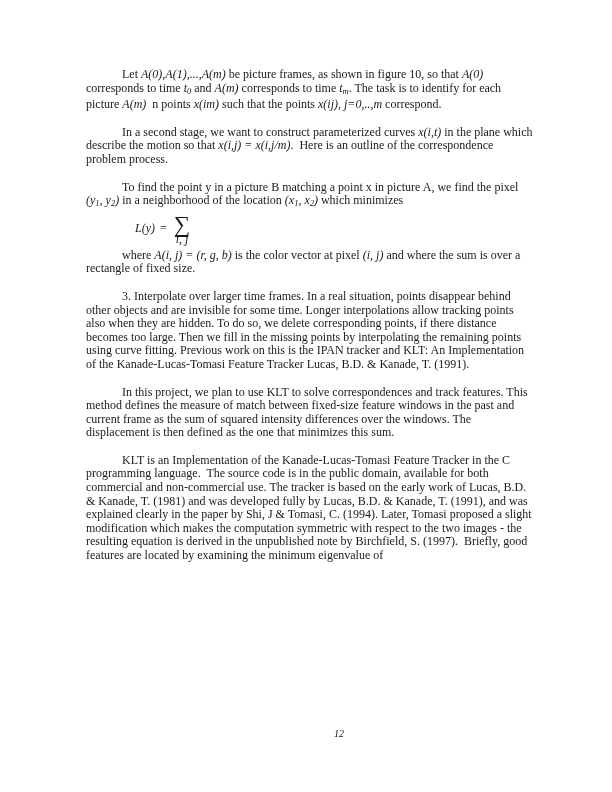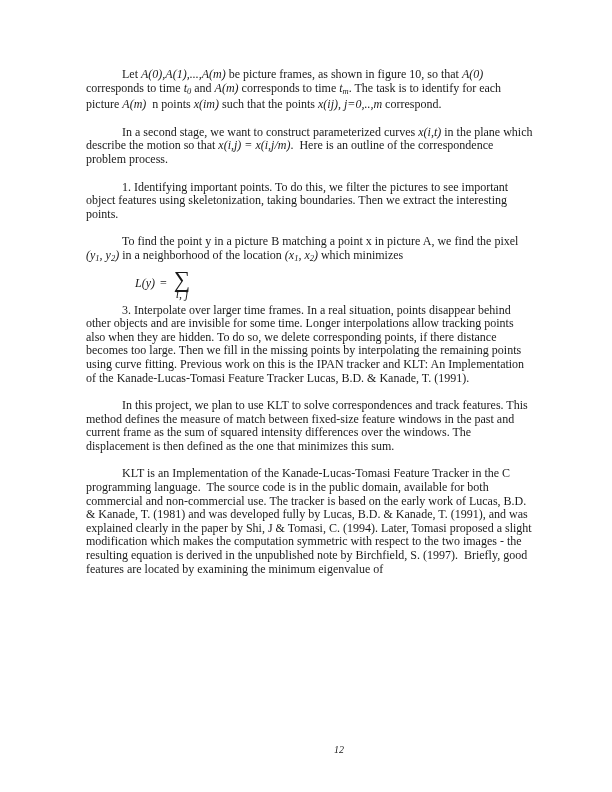--- a/index.html
+++ b/index.html
@@ -49,41 +49,41 @@
     align-items:center;
     margin-right:3px;
   }
   .f-sigma{font-size:23px;line-height:21px;}
   .f-sigma-sub{font-size:12px;font-style:italic;line-height:8px;}
   .f-rhs{font-size:13px;font-style:italic;letter-spacing:0.2px;}
   .f-rhs .sb{font-size:9px;vertical-align:-2px;}
   .f-rhs .sp{font-size:9px;vertical-align:5px;}
   .footer{
     position:absolute;
-    left:334px;top:744px;
+    left:334px;top:728px;
     font-size:10px;
     line-height:12px;
     font-style:italic;
   }
 </style>
 </head>
 <body>
 
 <div class="page">
   <div class="content">
       <p class="para"><span>Let </span><span class="it ">A(0),A(1),...,A(m)</span><span> be picture frames, as shown in figure 10, so that </span><span class="it ">A(0)</span><span> corresponds to time </span><span class="it ">t</span><span class="it sb ">0</span><span> and </span><span class="it ">A(m)</span><span> corresponds to time </span><span class="it ">t</span><span class="it sb ">m</span><span>. The task is to identify for each picture </span><span class="it ">A(m)</span><span>  n points </span><span class="it ">x(im)</span><span> such that the points </span><span class="it ">x(ij), j=0,..,m</span><span> correspond.</span></p>
       <p class="para"><span>In a second stage, we want to construct parameterized curves </span><span class="it ">x(i,t)</span><span> in the plane which describe the motion so that </span><span class="it ">x(i,j) = x(i,j/m)</span><span>.  Here is an outline of the correspondence problem process.</span></p>
-      <p class="para"><span>1. Identifying important points. To do this, we filter the pictures to see important object features using skeletonization, taking boundaries. Then we extract the interesting points.</span></p>
       <p class="para tight"><span>To find the point y in a picture B matching a point x in picture A, we find the pixel </span><span class="it ">(y</span><span class="it sb ">1</span><span class="it ">, y</span><span class="it sb ">2</span><span class="it ">)</span><span> in a neighborhood of the location </span><span class="it ">(x</span><span class="it sb ">1</span><span class="it ">, x</span><span class="it sb ">2</span><span class="it ">)</span><span> which minimizes</span></p>
       <div class="formula">
         <span class="f-lhs">L(y)</span>
         <span class="f-eq">=</span>
         <span class="f-sum">
           <span class="f-sigma">∑</span>
           <span class="f-sigma-sub">i, j</span>
         </span>
       </div>
+      <p class="para"><span>where </span><span class="it ">A(i, j) = (r, g, b)</span><span> is the color vector at pixel </span><span class="it ">(i, j)</span><span> and where the sum is over a rectangle of fixed size.</span></p>
       <p class="para"><span>3. Interpolate over larger time frames. In a real situation, points disappear behind other objects and are invisible for some time. Longer interpolations allow tracking points also when they are hidden. To do so, we delete corresponding points, if there distance becomes too large. Then we fill in the missing points by interpolating the remaining points using curve fitting. Previous work on this is the IPAN tracker and KLT: An Implementation of the Kanade-Lucas-Tomasi Feature Tracker Lucas, B.D. &amp; Kanade, T. (1991).</span></p>
       <p class="para"><span>In this project, we plan to use KLT to solve correspondences and track features. This method defines the measure of match between fixed-size feature windows in the past and current frame as the sum of squared intensity differences over the windows. The displacement is then defined as the one that minimizes this sum.</span></p>
       <p class="para"><span>KLT is an Implementation of the Kanade-Lucas-Tomasi Feature Tracker in the C programming language.  The source code is in the public domain, available for both commercial and non-commercial use. The tracker is based on the early work of Lucas, B.D. &amp; Kanade, T. (1981) and was developed fully by Lucas, B.D. &amp; Kanade, T. (1991), and was explained clearly in the paper by Shi, J &amp; Tomasi, C. (1994). Later, Tomasi proposed a slight modification which makes the computation symmetric with respect to the two images - the resulting equation is derived in the unpublished note by Birchfield, S. (1997).  Briefly, good features are located by examining the minimum eigenvalue of</span></p>
     </div>
   <div class="footer">12</div>
 </div>
 
 </body></html>

